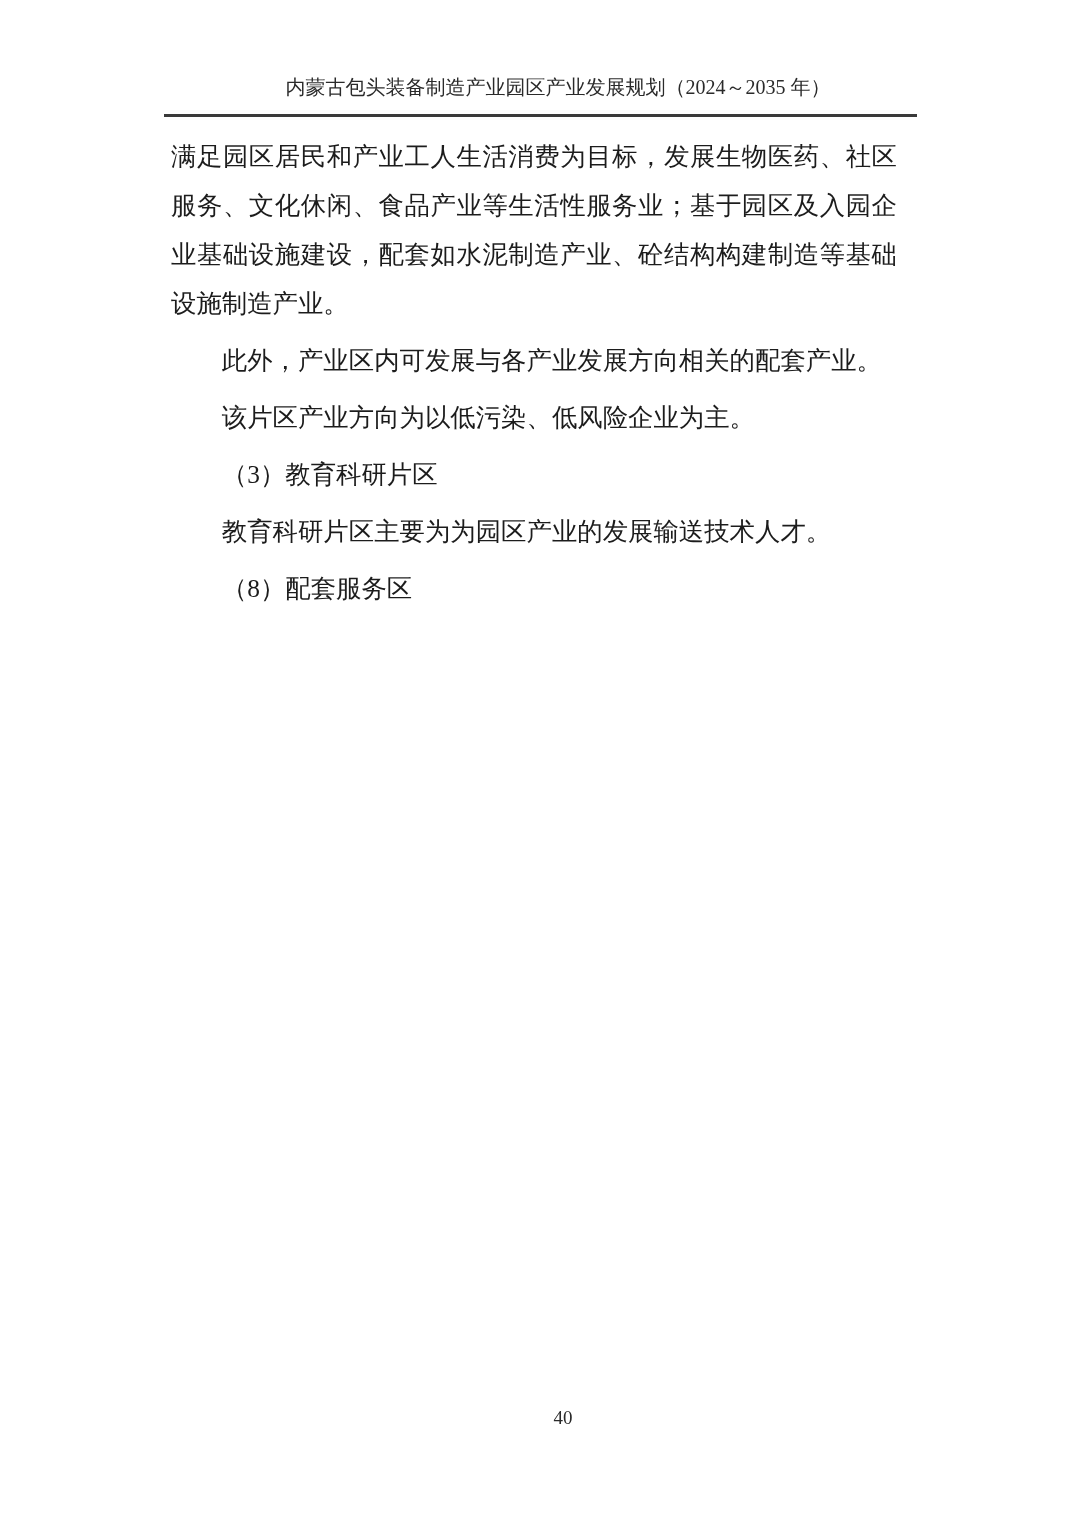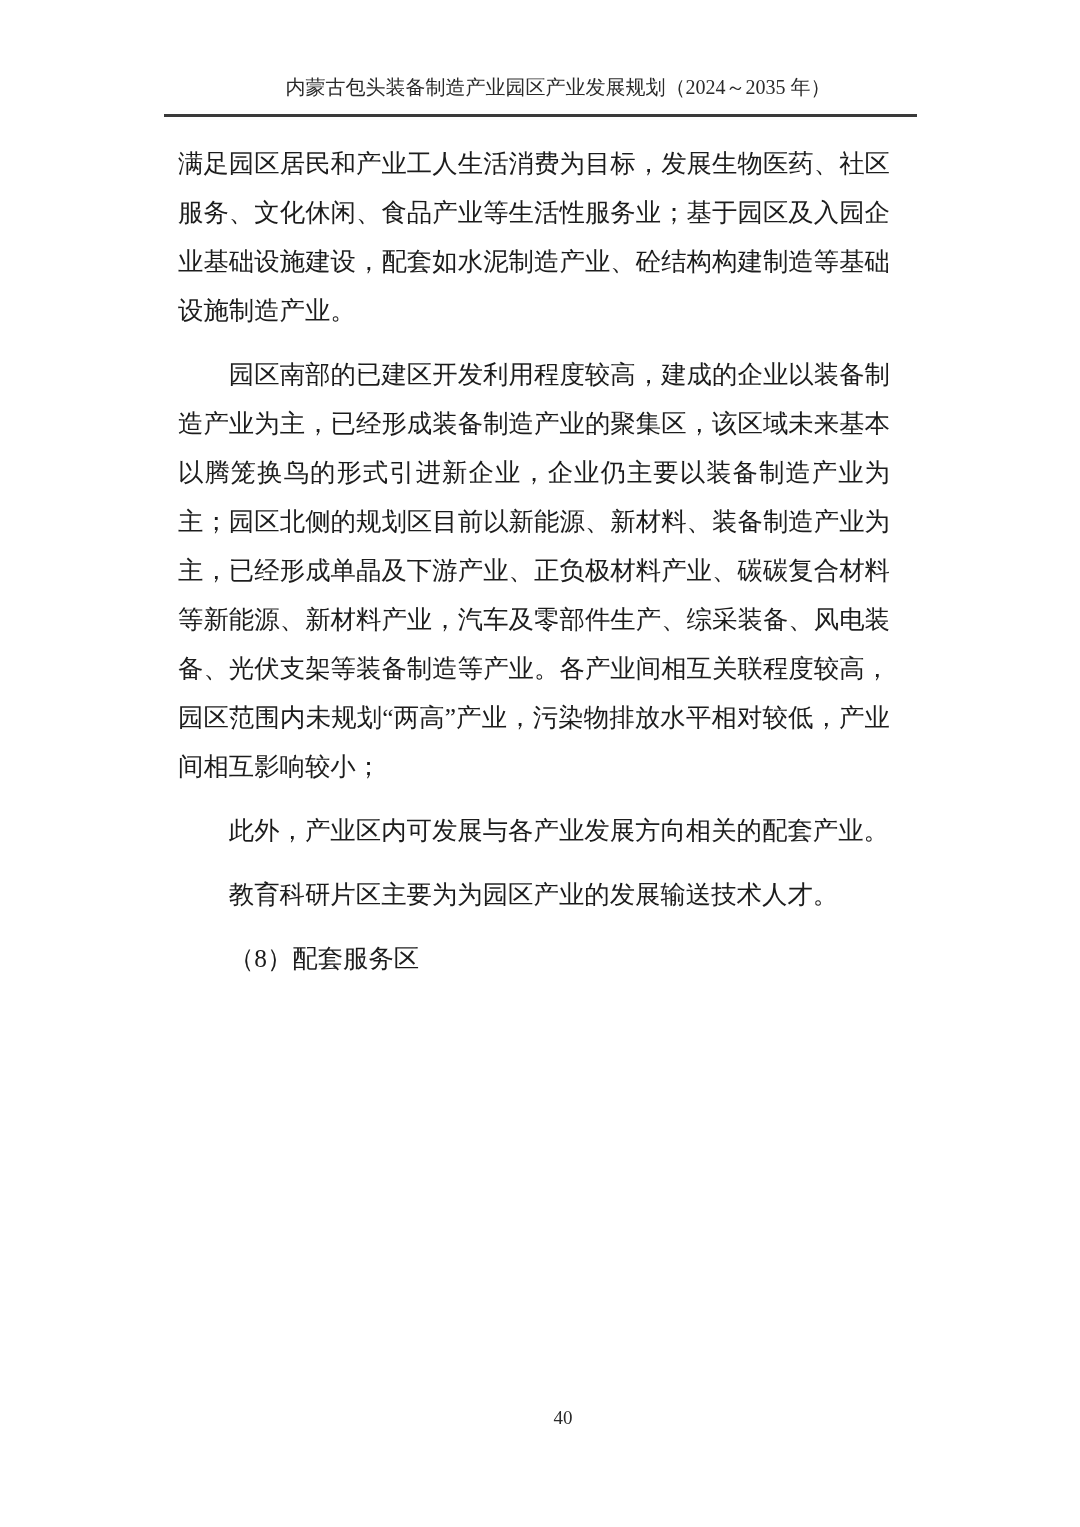--- a/index.html
+++ b/index.html
@@ -42,21 +42,21 @@
     left: 163px;
     width: 742px;
     font-size: 25.4px;
     line-height: 49px;
     text-align: justify;
     text-justify: inter-ideograph;
     letter-spacing: 0;
     color: #1c1c1c;
   }
   .content p {
-    margin: 15px;
+    margin: 8px;
     padding: 0;
   }
   .content p.indent {
     text-indent: 2em;
   }
   .page-number {
     position: absolute;
     top: 1406px;
     left: 0;
     width: 1080px;
@@ -69,20 +69,21 @@
 </style>
 </head>
 <body>
 
 <div class="page">
   <div class="header-title">内蒙古包头装备制造产业园区产业发展规划（2024～2035 年）</div>
   <div class="header-rule"></div>
 
   <div class="content">
       <p class="para">满足园区居民和产业工人生活消费为目标，发展生物医药、社区服务、文化休闲、食品产业等生活性服务业；基于园区及入园企业基础设施建设，配套如水泥制造产业、砼结构构建制造等基础设施制造产业。</p>
-      <p class="para indent">园区南部的已建区开发利用程度较高，建成的企业以装备制造产业为主，已经形成装备制造产业的聚集区，该区域未来基本以腾笼换鸟的形式引进新企业，企业仍主要以装备制造产业为主；园区北侧的规划区目前以新能源、新材料、装备制造产业为主，已经形成单晶及下游产业、正负极材料产业、碳碳复合材料等新能源、新材料产业，汽车及零部件生产、综采装备、风电装备、光伏支架等装备制造等产业。各产业间相互关联程度较高，园区范围内未规划“两高”产业，污染物排放水平相对较低，产业间相互影响较小；</p>
       <p class="para indent">此外，产业区内可发展与各产业发展方向相关的配套产业。</p>
+      <p class="para indent">该片区产业方向为以低污染、低风险企业为主。</p>
+      <p class="para indent">（3）教育科研片区</p>
       <p class="para indent">教育科研片区主要为为园区产业的发展输送技术人才。</p>
       <p class="para indent">（8）配套服务区</p>
     </div>
 
   <div class="page-number">40</div>
 </div>
 
 </body></html>

